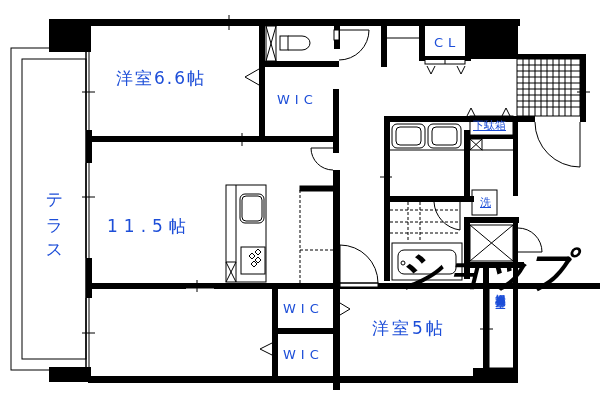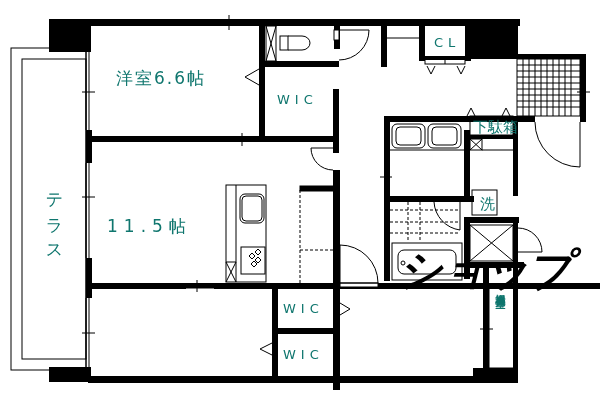--- a/index.html
+++ b/index.html
@@ -1,21 +1,21 @@
 <!DOCTYPE html>
 <html><head>
 <meta charset="utf-8">
 <style>
   html, body { margin:0; padding:0; background:#ffffff; }
   body { width:600px; height:400px; position:relative; overflow:hidden; font-family:"DejaVu Sans", sans-serif; }
   .plan { position:absolute; left:0; top:0; width:600px; height:400px; }
   .plan svg { position:absolute; left:0; top:0; }
-  .label { position:absolute; color:#0f766e; font-size:17px; letter-spacing:2px; white-space:nowrap; line-height:1; }
+  .label { position:absolute; color:#1d4ed8; font-size:17px; letter-spacing:2px; white-space:nowrap; line-height:1; }
   .label.small { font-size:13px; letter-spacing:5px; }
-  .label.tiny { font-size:15px; letter-spacing:0; }
+  .label.tiny { font-size:11px; letter-spacing:0;text-decoration:underline; }
   .vert { writing-mode:vertical-rl; letter-spacing:6px; }
   .vert.tiny { letter-spacing:-1px; font-size:10px; font-weight:bold; }
   .watermark { position:absolute; left:398px; top:248px; font-size:44px; color:#000000; font-weight:bold; letter-spacing:-2px; line-height:1;font-style:italic; }
 </style>
 </head>
 <body>
 
 <div class="plan">
 
   <div class="watermark">ショップ</div>
@@ -219,20 +219,21 @@
     <g fill="none" stroke="#000" stroke-width="1">
       <path d="M249 256 l3 -3 l3 3 l-3 3 z"></path>
       <path d="M255 252 l3 -3 l3 3 l-3 3 z"></path>
       <path d="M255 260 l3 -3 l3 3 l-3 3 z"></path>
       <path d="M251 264 l3 -3 l3 3 l-3 3 z"></path>
     </g>
   </svg>
 
   <div class="label" style="left:116px; top:70px;">洋室6.6帖</div>
   <div class="label" style="left:107px; top:218px; letter-spacing:6px;">11.5帖</div>
+  <div class="label" style="left:372px; top:320px; letter-spacing:3px;">洋室5帖</div>
   <div class="label vert" style="left:46px; top:182px;">テラス</div>
   <div class="label small" style="left:277px; top:93px;">WIC</div>
   <div class="label small" style="left:283px; top:302px;">WIC</div>
   <div class="label small" style="left:283px; top:348px;">WIC</div>
   <div class="label small" style="left:434px; top:36px;">CL</div>
   <div class="label tiny" style="left:473px; top:120px;">下駄箱</div>
   <div class="label tiny" style="left:480px; top:197px;">洗</div>
   <div class="label vert tiny" style="left:495px; top:290px;">室外機置場</div>
 </div>
 

